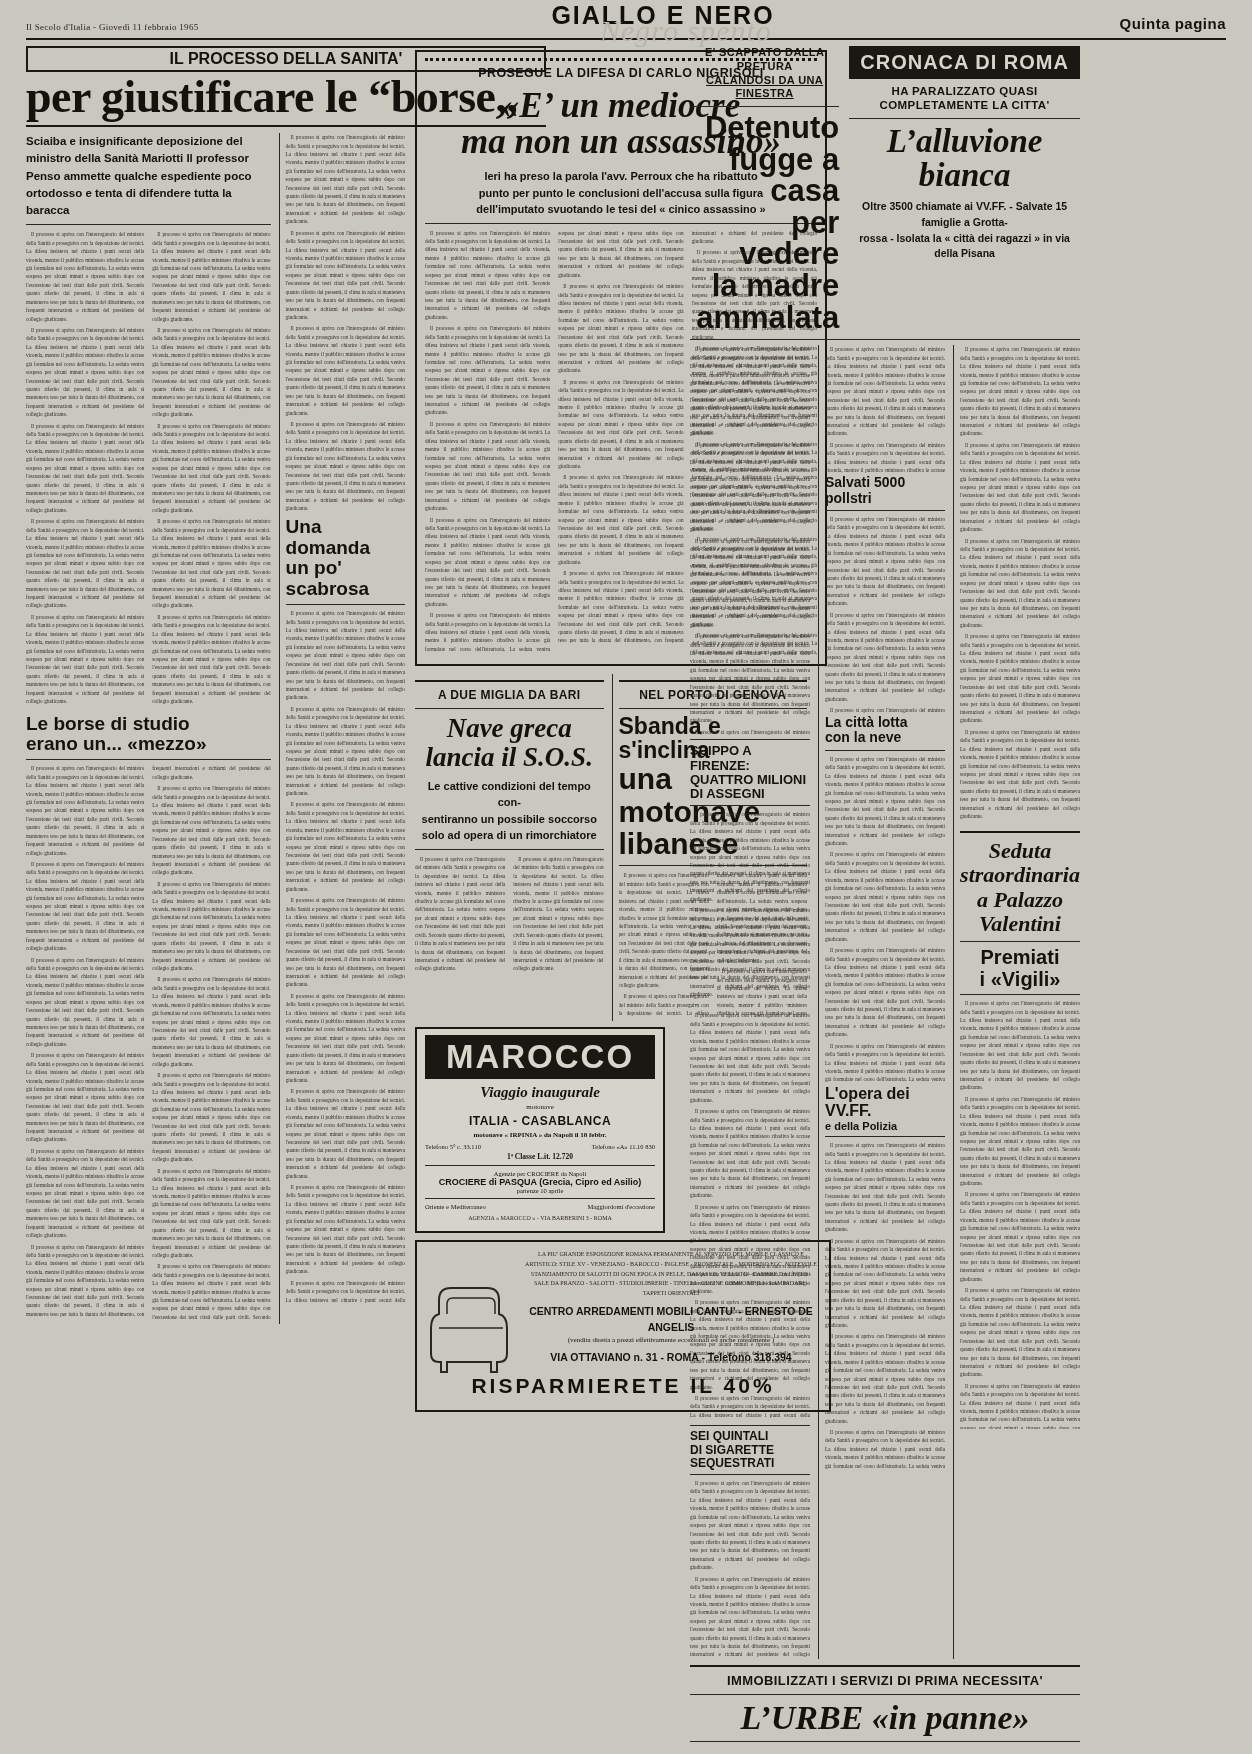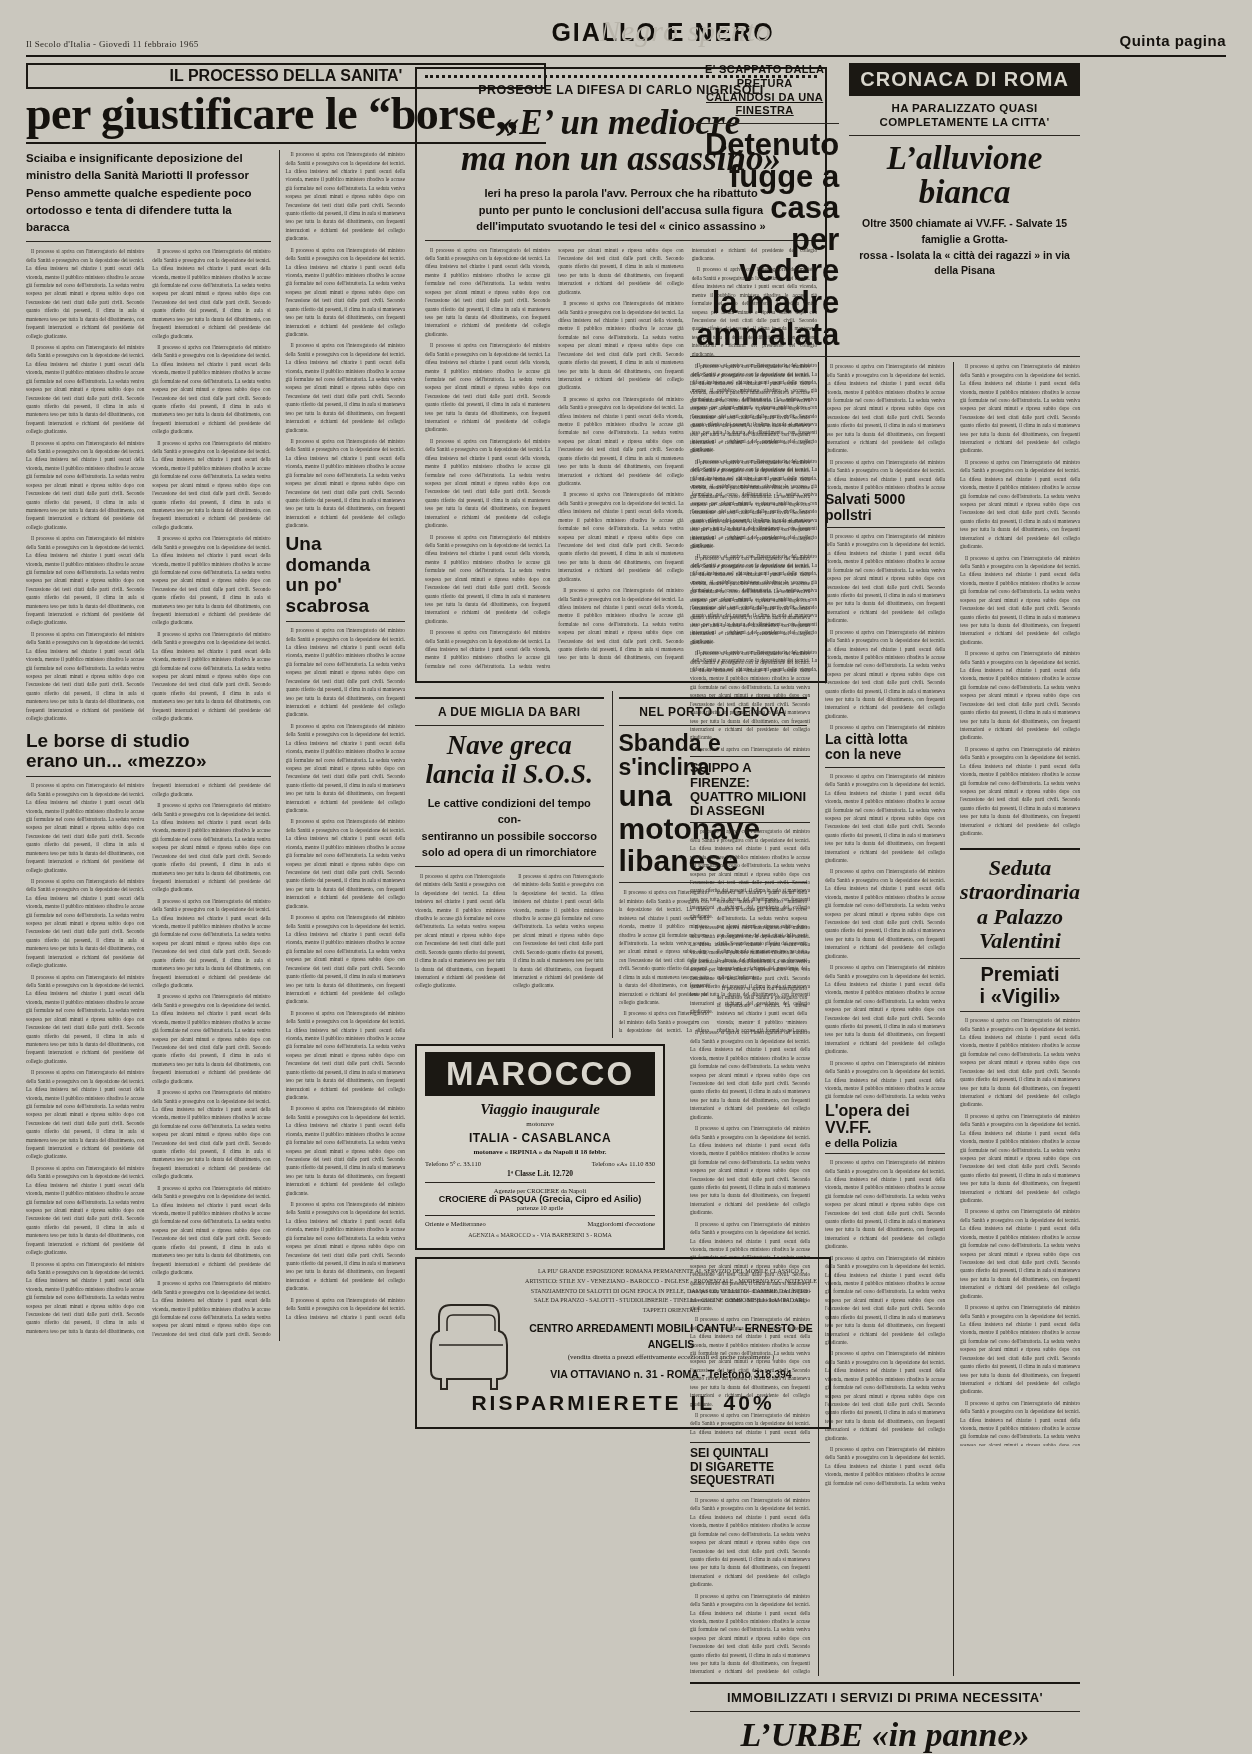--- a/index.html
+++ b/index.html
@@ -8,21 +8,21 @@
     background:#c9c6bd;
     font-family:"Liberation Serif", serif;
     color:#15120e;
     overflow:hidden;
   }
   .page{
     position:relative;
     width:1252px;height:1754px;
     background:#cac7be;
     box-sizing:border-box;
-    padding:18px 26px 10px 26px;
+    padding:1px 26px 10px 26px;
   }
   
   .masthead{
     display:flex;align-items:flex-end;justify-content:space-between;
     border-bottom:2px solid #1b1813;
     padding-bottom:4px;
     margin-bottom:6px;
   }
   .mh-left{font-size:9px;letter-spacing:.3px;color:#2a2620;padding-bottom:2px;white-space:nowrap;}
   .mh-center{

